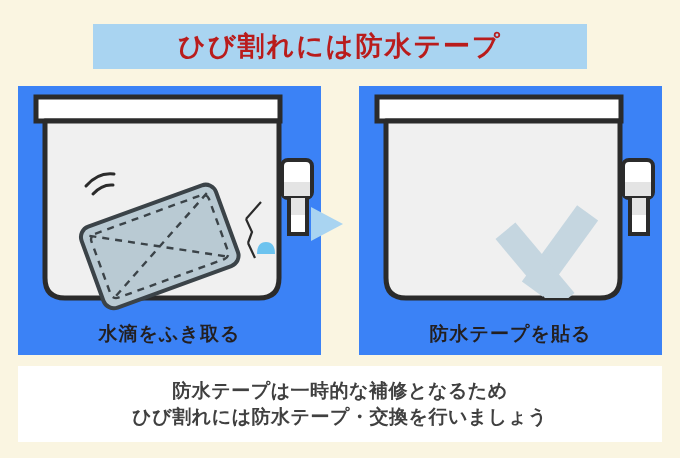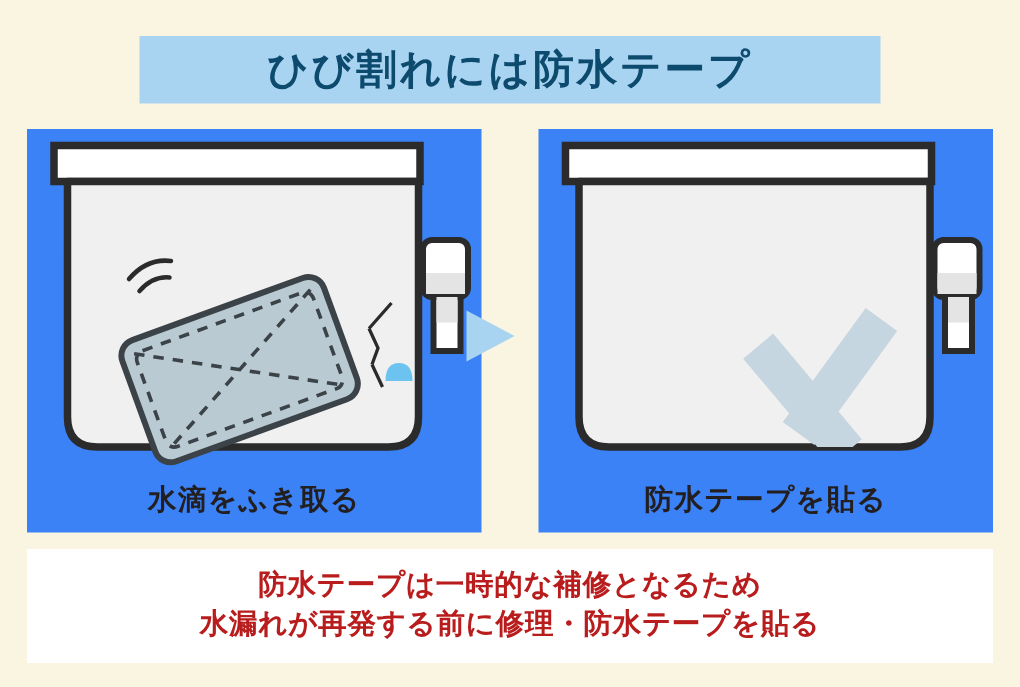--- a/index.html
+++ b/index.html
@@ -26,21 +26,21 @@
     left: 93px;
     top: 24px;
     width: 494px;
     height: 45px;
     background: #a9d4f1;
     display: flex;
     align-items: center;
     justify-content: center;
   }
   .title-text {
-    color: #0c4a6e;
+    color: #b91c1c;
     font-size: 27px;
     font-weight: bold;
     letter-spacing: 2px;
     line-height: 1;
     white-space: nowrap;
   }
 
   
   .panel {
     position: absolute;
@@ -91,21 +91,21 @@
     height: 76px;
     background: #ffffff;
     display: flex;
     flex-direction: column;
     align-items: center;
     justify-content: center;
   }
   .note-line {
     font-size: 19px;
     font-weight: bold;
-    color: #b91c1c;
+    color: #404040;
     line-height: 26px;
     letter-spacing: 0.5px;
     white-space: nowrap;
   }
 </style>
 </head>
 <body>
 
 <div id="page">
 
@@ -172,16 +172,16 @@
 
       <rect x="271" y="112" width="18" height="36" fill="#ffffff" stroke="#2b2b2b" stroke-width="4"></rect>
       <rect x="273" y="112" width="14" height="17" fill="#e4e4e4"></rect>
     </svg>
 
     <div class="panel-caption">防水テープを貼る</div>
   </div>
 
   <div class="note-panel">
     <div class="note-line">防水テープは一時的な補修となるため</div>
-    <div class="note-line">水漏れが再発する前に修理・防水テープを貼る</div>
+    <div class="note-line">ひび割れには防水テープ・交換を行いましょう</div>
   </div>
 
 </div>
 
 </body></html>

